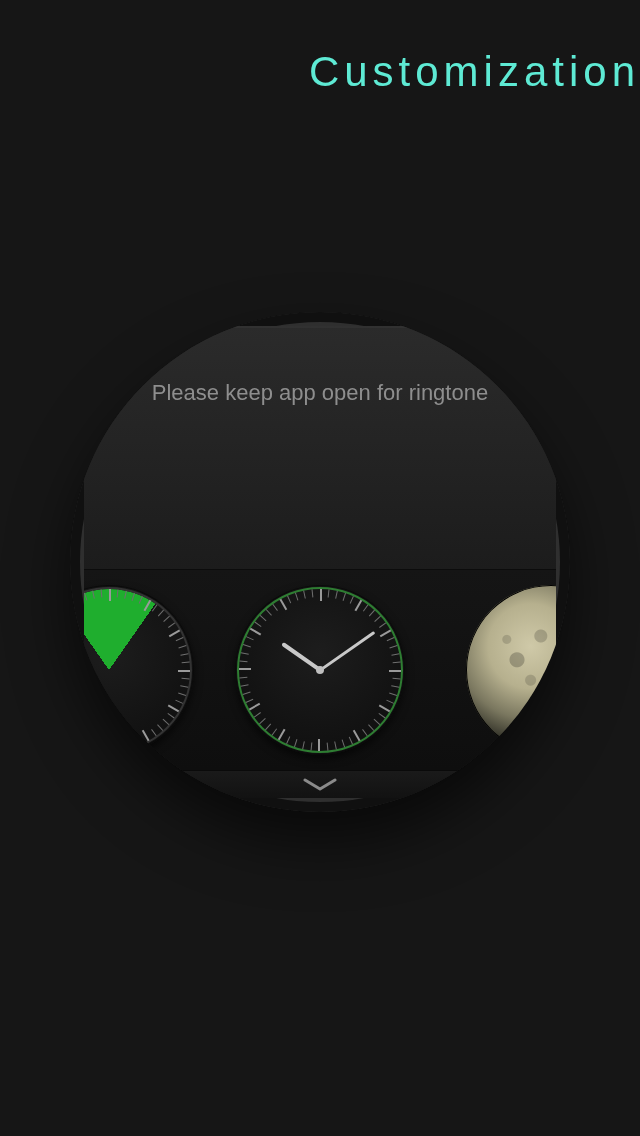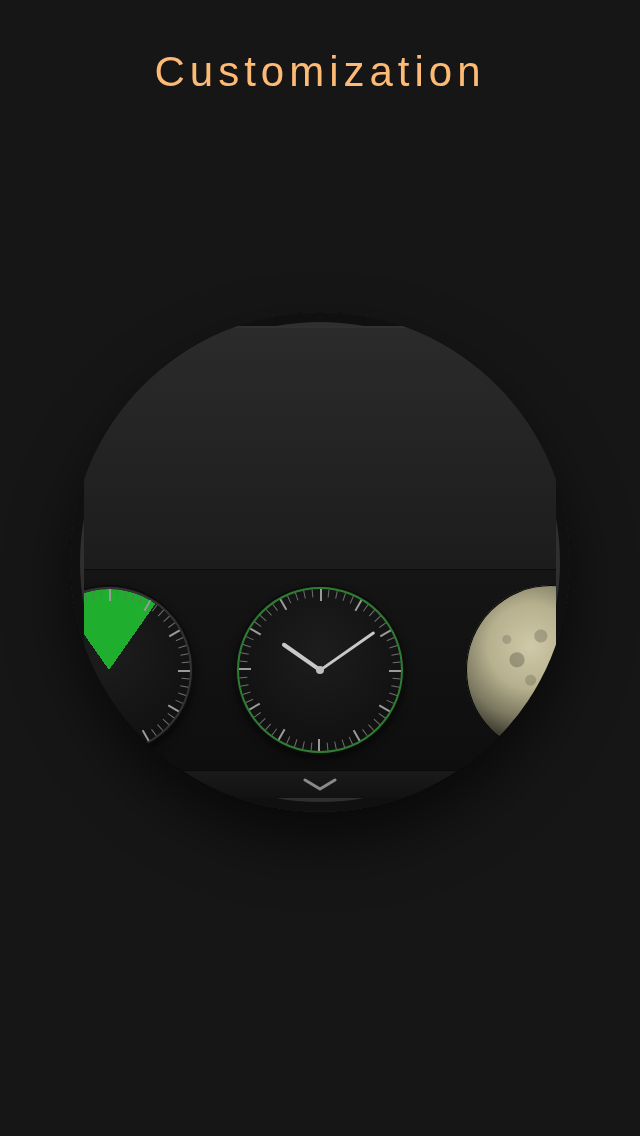--- a/index.html
+++ b/index.html
@@ -15,22 +15,22 @@
     .page {
       position: relative;
       width: 640px;
       height: 1136px;
     }
 
     .hero-title {
       position: absolute;
       left: 0; right: 0;
       top: 48px;
-      text-align: center;
-      color: #fdba74;
+      text-align: right;
+      color: #5eead4;
       font-size: 42px;
       font-weight: 300;
       letter-spacing: 5px;
     }
     .hero-sub {
       position: absolute;
       left: 0; right: 0;
       top: 100px;
       text-align: center;
       color: #b6b6b6;
@@ -206,20 +206,21 @@
 <div class="page">
 
   <div class="hero-title">Customization</div>
 
   <div class="watch-shell">
     <div class="watch-rim"></div>
 
     <div class="panel">
       <div class="panel-msg">
         <br>
+        <span>Please keep app open for ringtone</span>
       </div>
     </div>
 
     <div class="carousel">
 
       <div class="face-slot slot-left">
         <div class="face face-left">
           <div class="wedge"></div>
           <div class="face-ring"></div>
         <div class="tick major" style="transform: rotate(0deg);"></div>

